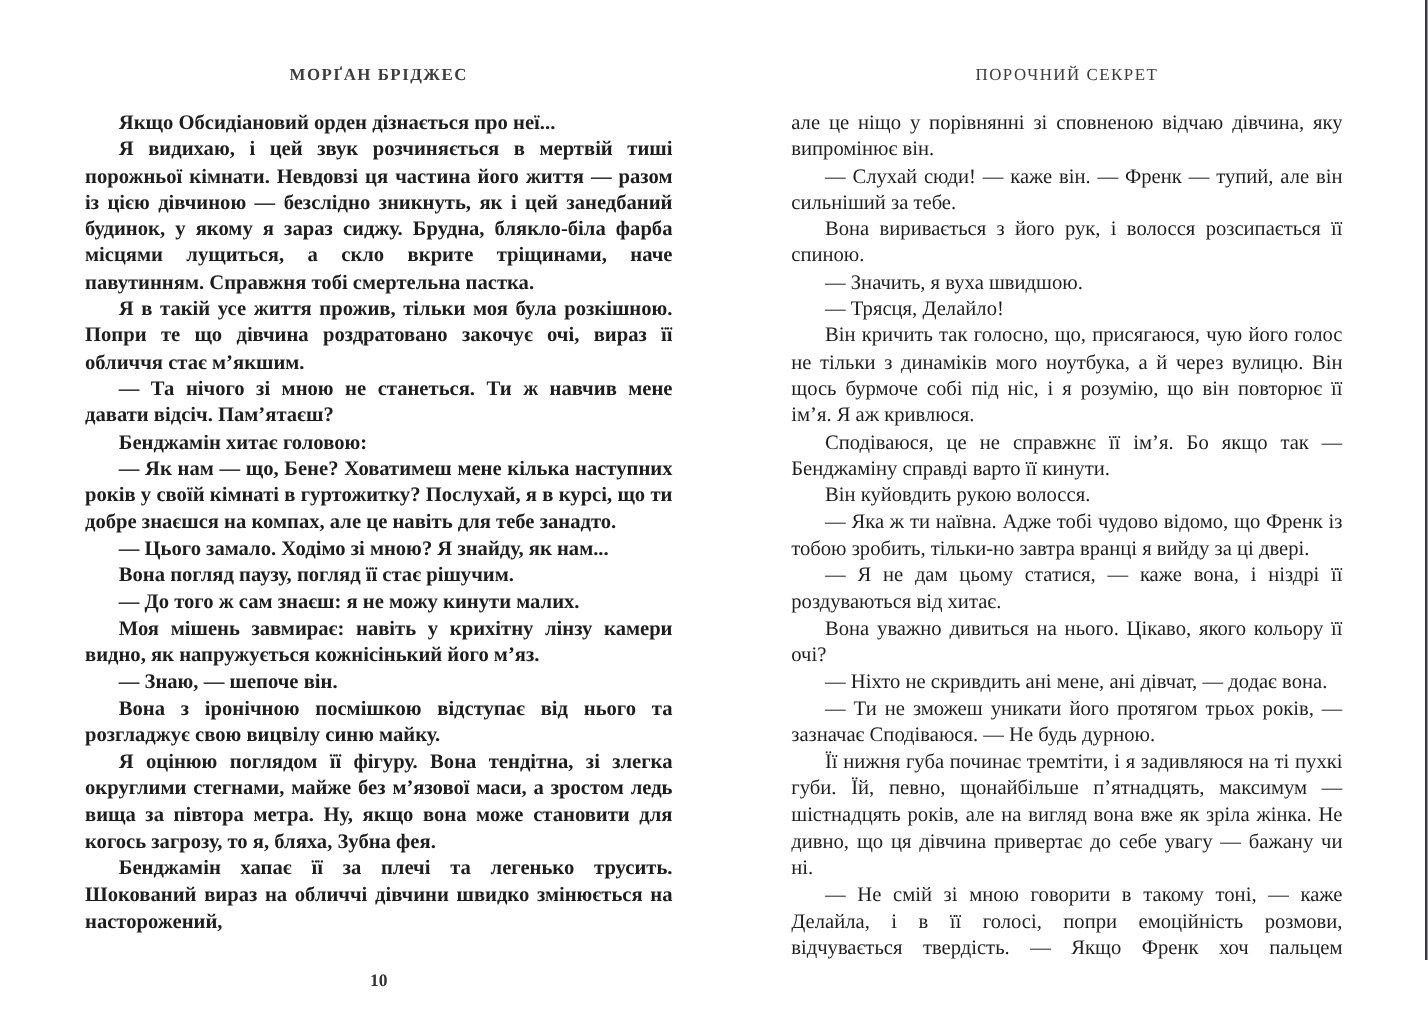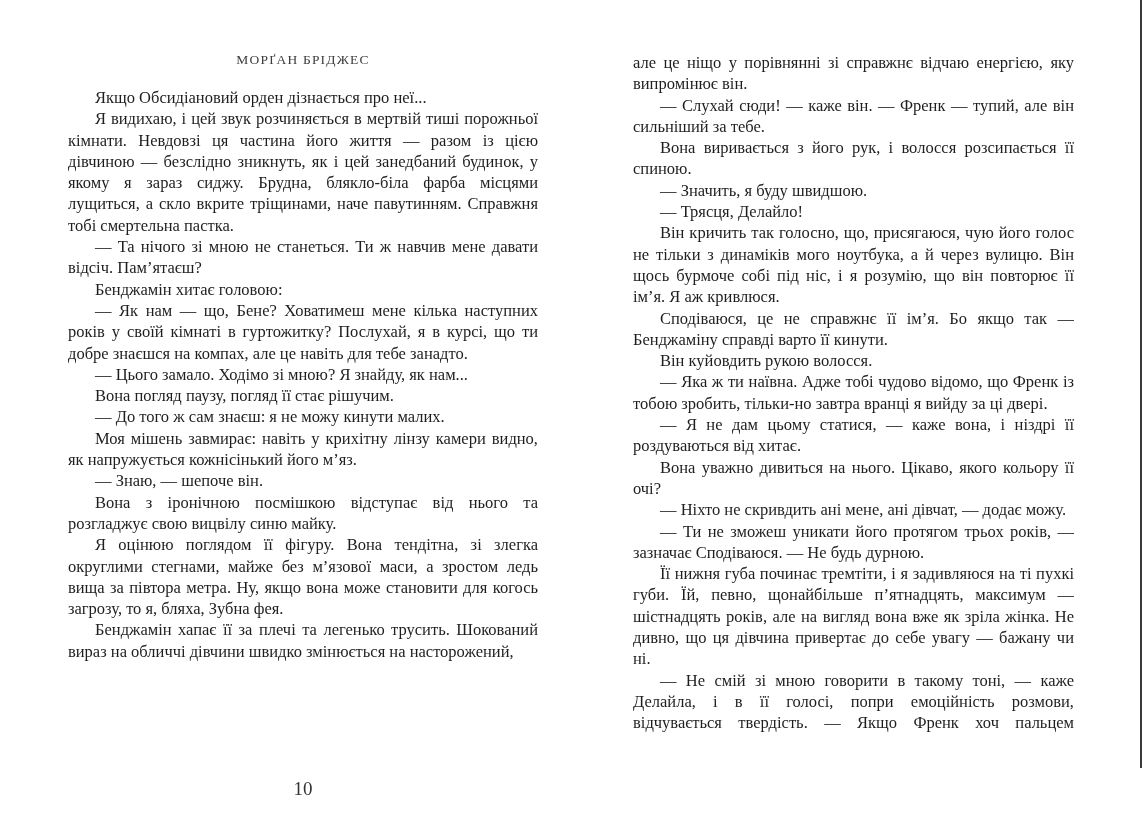--- a/index.html
+++ b/index.html
@@ -12,21 +12,21 @@
     background: #ffffff;
     position: relative;
     overflow: hidden;
     font-family: "Liberation Serif", "DejaVu Serif", serif;
   }
   .page {
     position: absolute;
     top: 52px;
     height: 760px;
   }
-  #page-left  { left: 68px;  width: 470px; }
+  #page-left  { left: 68px;  width: 470px; font-weight: bold; }
   #page-right { left: 633px; width: 441px; }
   .running-head {
     text-align: center;
     font-size: 13.5px;
     letter-spacing: 1.2px;
     color: #3d3d3d;
     margin-bottom: 19px;
     white-space: nowrap;
     font-variant: normal;
   }
@@ -46,69 +46,71 @@
   }
   .page-body p.continues {
     text-indent: 0;
   }
   .folio {
     position: absolute;
     top: 726px;
     left: 0;
     width: 100%;
     text-align: center;
-    font-size: 19px;
+    font-size: 14px;
     color: #333333;
   }
   .edge-right {
     position: absolute;
     top: 0;
     right: 0;
     width: 2px;
     height: 768px;
     background: #3a3a3e;
   }
 </style>
 </head>
 <body>
 
 <div class="page" id="page-left">
   <div class="running-head">МОРҐАН БРІДЖЕС</div>
   <div class="page-body">
     <p>Якщо Обсидіановий орден дізнається про неї...</p>
     <p>Я видихаю, і цей звук розчиняється в мертвій тиші порожньої кімнати. Невдовзі ця частина його життя — разом із цією дівчиною — безслідно зникнуть, як і цей занедбаний будинок, у якому я зараз сиджу. Брудна, блякло-біла фарба місцями лущиться, а скло вкрите тріщинами, наче павутинням. Справжня тобі смертельна пастка.</p>
+    <p>Я в такій усе життя прожив, тільки моя була розкішною. Попри те що дівчина роздратовано закочує очі, вираз її обличчя стає м’якшим.</p>
     <p>— Та нічого зі мною не станеться. Ти ж навчив мене давати відсіч. Пам’ятаєш?</p>
     <p>Бенджамін хитає головою:</p>
     <p>— Як нам — що, Бене? Ховатимеш мене кілька наступних років у своїй кімнаті в гуртожитку? Послухай, я в курсі, що ти добре знаєшся на компах, але це навіть для тебе занадто.</p>
     <p>— Цього замало. Ходімо зі мною? Я знайду, як нам...</p>
     <p>Вона погляд паузу, погляд її стає рішучим.</p>
     <p>— До того ж сам знаєш: я не можу кинути малих.</p>
     <p>Моя мішень завмирає: навіть у крихітну лінзу камери видно, як напружується кожнісінький його м’яз.</p>
     <p>— Знаю, — шепоче він.</p>
     <p>Вона з іронічною посмішкою відступає від нього та розгладжує свою вицвілу синю майку.</p>
     <p>Я оцінюю поглядом її фігуру. Вона тендітна, зі злегка округлими стегнами, майже без м’язової маси, а зростом ледь вища за півтора метра. Ну, якщо вона може становити для когось загрозу, то я, бляха, Зубна фея.</p>
     <p>Бенджамін хапає її за плечі та легенько трусить. Шокований вираз на обличчі дівчини швидко змінюється на насторожений,</p>
   </div>
   <div class="folio">10</div>
 </div>
 
 <div class="page" id="page-right">
+  <div class="running-head">ПОРОЧНИЙ СЕКРЕТ</div>
   <div class="page-body">
-    <p class="continues">але це ніщо у порівнянні зі справжнє відчаю енергією, яку випромінює він.</p>
+    <p class="continues">але це ніщо у порівнянні зі сповненою відчаю дівчина, яку випромінює він.</p>
     <p>— Слухай сюди! — каже він. — Френк — тупий, але він сильніший за тебе.</p>
     <p>Вона виривається з його рук, і волосся розсипається її спиною.</p>
-    <p>— Значить, я буду швидшою.</p>
+    <p>— Значить, я вуха швидшою.</p>
     <p>— Трясця, Делайло!</p>
     <p>Він кричить так голосно, що, присягаюся, чую його голос не тільки з динаміків мого ноутбука, а й через вулицю. Він щось бурмоче собі під ніс, і я розумію, що він повторює її ім’я. Я аж кривлюся.</p>
     <p>Сподіваюся, це не справжнє її ім’я. Бо якщо так — Бенджаміну справді варто її кинути.</p>
     <p>Він куйовдить рукою волосся.</p>
     <p>— Яка ж ти наївна. Адже тобі чудово відомо, що Френк із тобою зробить, тільки-но завтра вранці я вийду за ці двері.</p>
     <p>— Я не дам цьому статися, — каже вона, і ніздрі її роздуваються від хитає.</p>
     <p>Вона уважно дивиться на нього. Цікаво, якого кольору її очі?</p>
-    <p>— Ніхто не скривдить ані мене, ані дівчат, — додає можу.</p>
+    <p>— Ніхто не скривдить ані мене, ані дівчат, — додає вона.</p>
     <p>— Ти не зможеш уникати його протягом трьох років, — зазначає Сподіваюся. — Не будь дурною.</p>
     <p>Її нижня губа починає тремтіти, і я задивляюся на ті пухкі губи. Їй, певно, щонайбільше п’ятнадцять, максимум — шістнадцять років, але на вигляд вона вже як зріла жінка. Не дивно, що ця дівчина привертає до себе увагу — бажану чи ні.</p>
     <p>— Не смій зі мною говорити в такому тоні, — каже Делайла, і в її голосі, попри емоційність розмови, відчувається твердість. — Якщо Френк хоч пальцем торкнеться мене, Емілі або Сандри — я його вб’ю.</p>
 
   </div>
 </div>
 
 <div class="edge-right"></div>
 
 </body></html>

